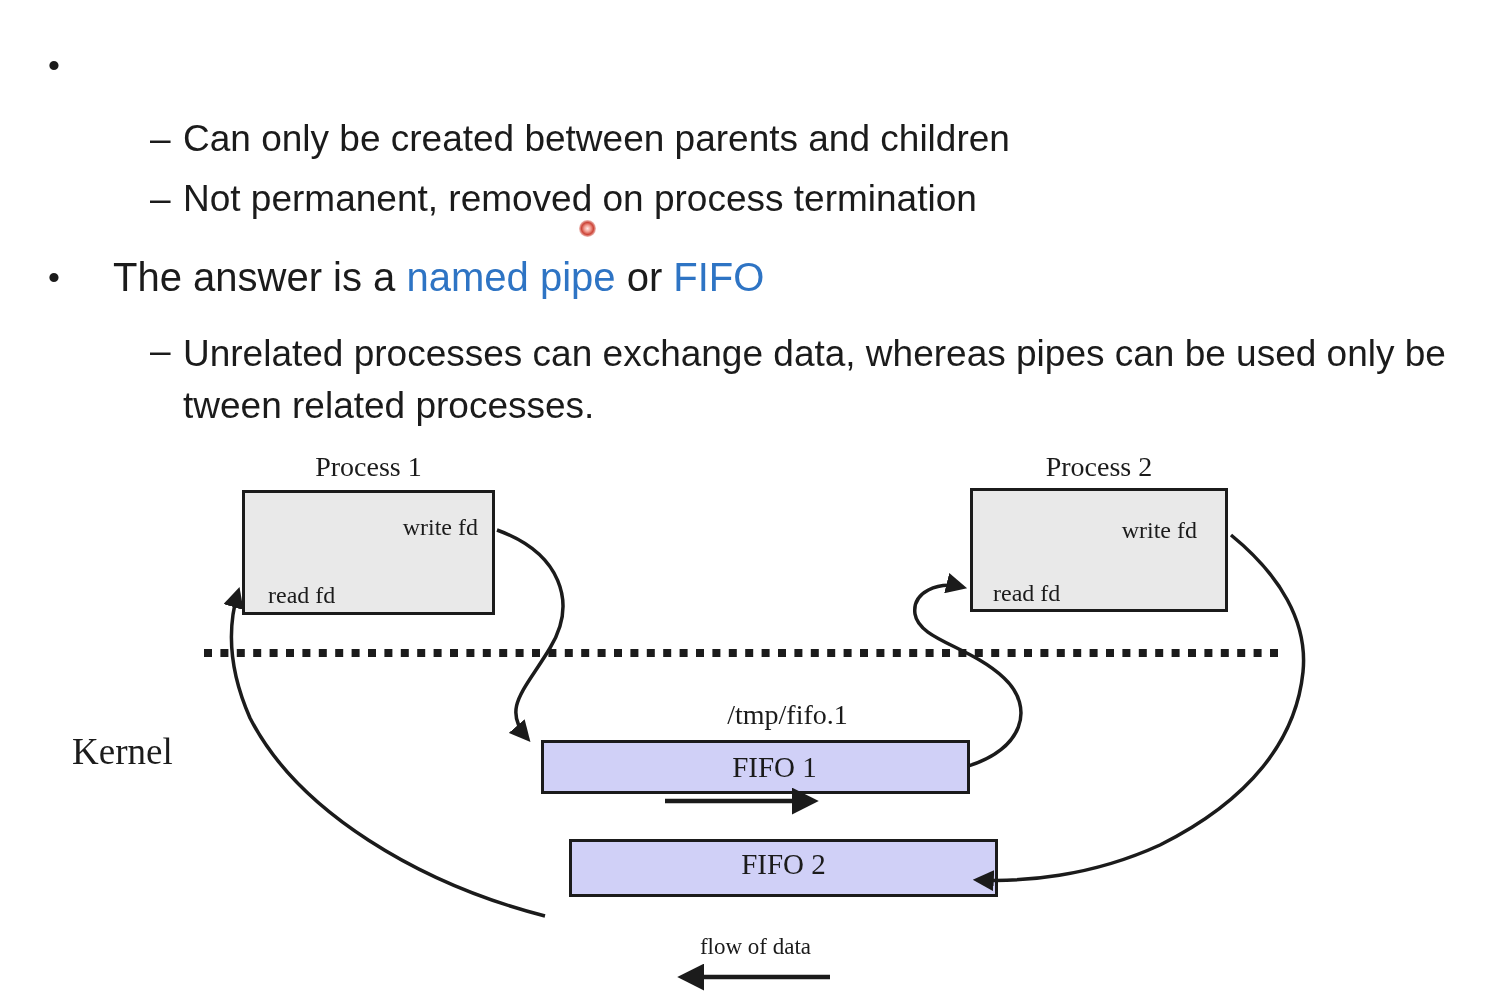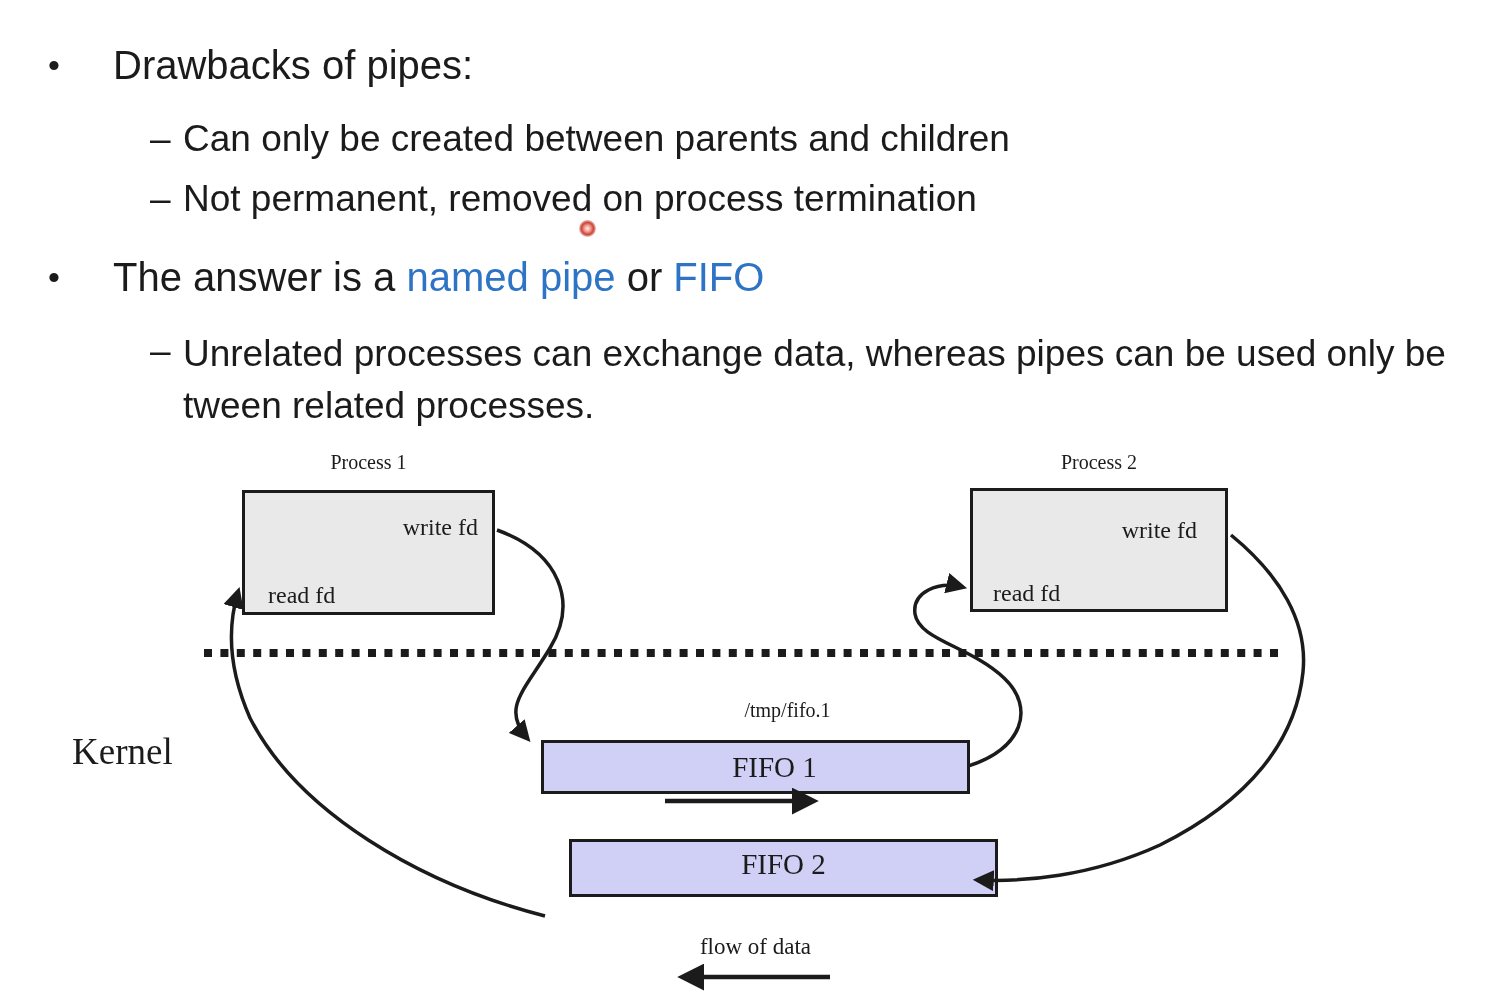--- a/index.html
+++ b/index.html
@@ -38,21 +38,21 @@
     border:3px solid var(--ink);
   }
   .fbox{
     position:absolute;
     background:var(--fifo_fill);
     border:3px solid var(--ink);
     text-align:center;
     font-size:29px;
   }
   .boxlabel{position:absolute;font-size:24px;white-space:nowrap;}
-  .dlabel{position:absolute;font-size:20px;white-space:nowrap;text-align:center;}
+  .dlabel{position:absolute;font-size:28px;white-space:nowrap;text-align:center;}
   .kernel{position:absolute;font-size:37px;}
 
   svg.overlay{position:absolute;left:0;top:0;pointer-events:none;}
   svg.overlay path{stroke:var(--ink);fill:none;}
   .mk{fill:var(--ink);}
 
   
   .laser{
     position:absolute;left:579px;top:220px;width:17px;height:17px;border-radius:50%;
     background:radial-gradient(circle,
@@ -60,21 +60,20 @@
       rgba(204,68,55,0.35) 70%, rgba(204,68,55,0) 100%);
   }
 </style>
 </head>
 <body>
 
 <div class="stage">
 
   <div class="row l1" style="left:46px;top:42px;">
     <span class="marker">•</span>
-    <span>Drawbacks of pipes:</span>
   </div>
 
   <div class="row l2" style="left:150px;top:116px;">
     <span class="marker">–</span>
     <span>Can only be created between parents and children</span>
   </div>
 
   <div class="row l2" style="left:150px;top:176px;">
     <span class="marker">–</span>
     <span>Not permanent, removed on process termination</span>

